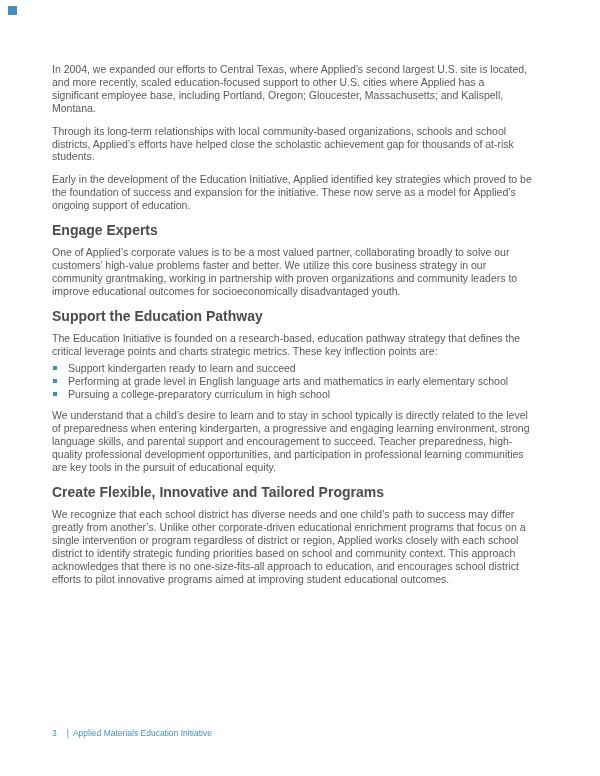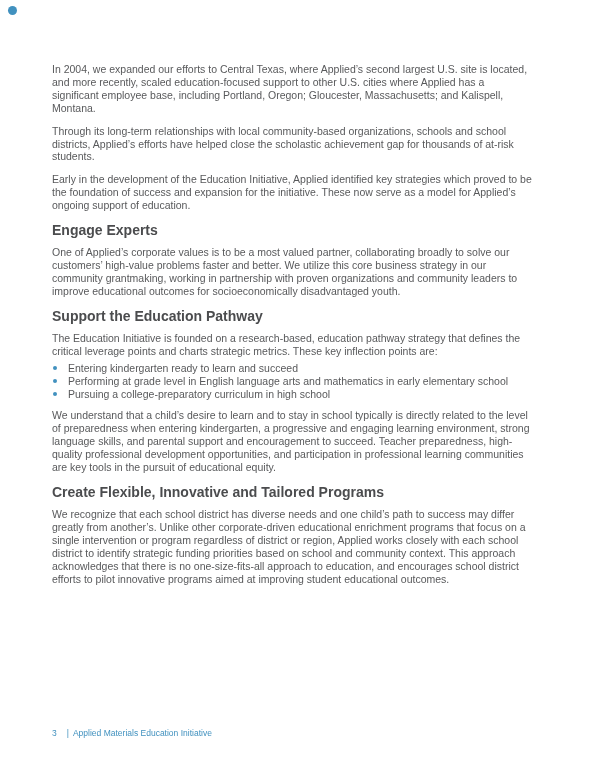--- a/index.html
+++ b/index.html
@@ -1,20 +1,20 @@
 <!DOCTYPE html>
 <html style="--accent: #4191bf; --body-text: #58595b; --heading-text: #4b4c4e;"><head>
 <meta charset="utf-8">
 <style>
   :root {
     --accent: #4191bf;
     --body-text: #58595b;
     --heading-text: #4b4c4e;
   }
-  * { box-sizing: border-box; border-radius: 13px; }
+  * { box-sizing: border-box; }
   html, body {
     margin: 0;
     padding: 0;
     width: 600px;
     height: 776px;
     background: #ffffff;
     font-family: "Liberation Sans", sans-serif;
     overflow: hidden;
   }
   .page {
@@ -107,21 +107,21 @@
 
     <h2>Engage Experts</h2>
     <p>One of Applied’s corporate values is to be a most valued partner, collaborating broadly to solve our customers’ high-value problems faster and better. We utilize this core business strategy in our community grantmaking, working in partnership with proven organizations and community leaders to improve educational outcomes for socioeconomically disadvantaged youth.</p>
 
     <h2>Support the Education Pathway</h2>
     <p class="lead">The Education Initiative is founded on a research-based, education pathway strategy that defines the critical leverage points and charts strategic metrics. These key inflection points are:</p>
 
     <ul class="square-list">
       <li>
         <span class="sq"></span>
-        <span>Entering kindergarten ready to learn and succeed</span>
+        <span>Support kindergarten ready to learn and succeed</span>
       </li>
       <li>
         <span class="sq"></span>
         <span>Performing at grade level in English language arts and mathematics in early elementary school</span>
       </li>
       <li>
         <span class="sq"></span>
         <span>Pursuing a college-preparatory curriculum in high school</span>
       </li>
     </ul>

